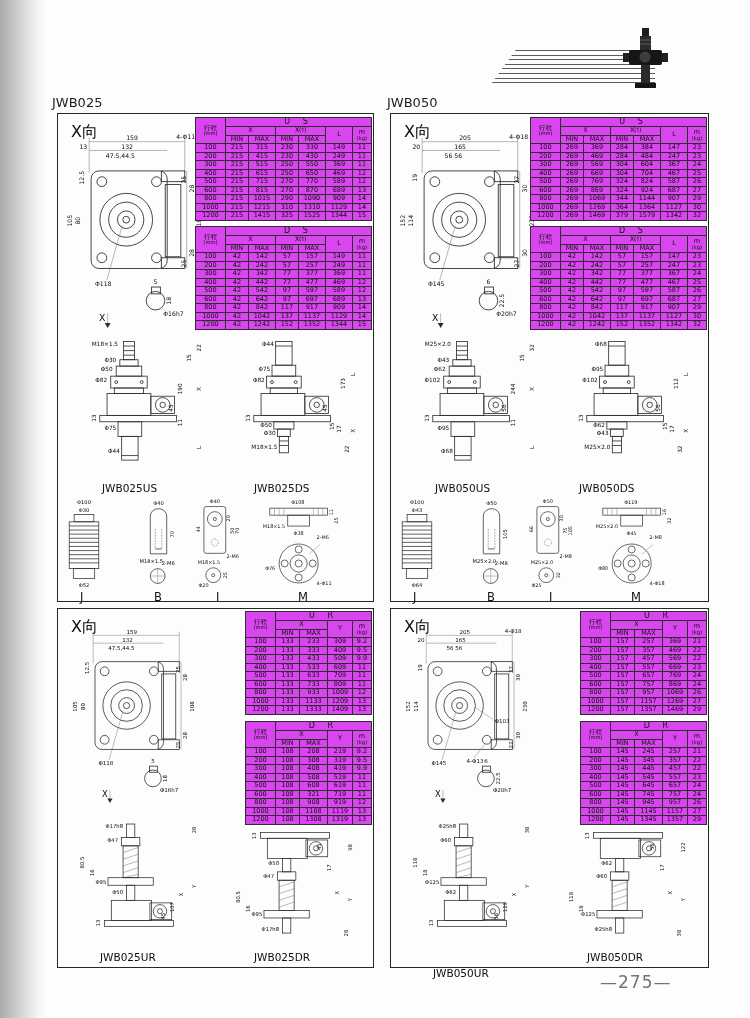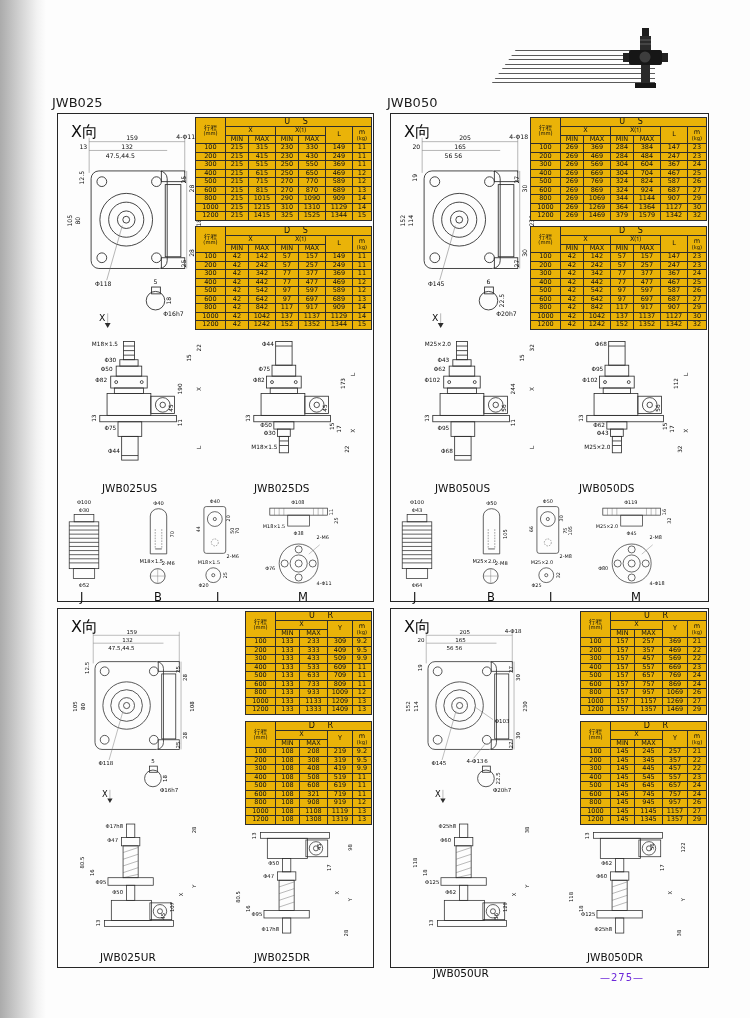--- a/index.html
+++ b/index.html
@@ -12,22 +12,22 @@
   .title{width:100%;text-align:center;line-height:41px;font-size:18px;font-weight:bold;
     letter-spacing:3px;color:#141414}
   .pinstripes{position:absolute;left:489px;top:50px;width:166px;height:37px;
     background:repeating-linear-gradient(180deg,#5a5a5a 0 1px,transparent 1px 4.6px);
     clip-path:polygon(16% 0,100% 0,100% 100%,0 100%)}
   .model-label{position:absolute;top:95px;font-size:13px;color:#1d1d1d}
   .panel{position:absolute;border:1.6px solid #262626;background:#fdfdfd}
   .xdir{position:absolute;font-size:16px;color:#0e0e0e}
   .cap{position:absolute;font-size:10.5px;color:#0e0e0e;white-space:nowrap}
   .acc-letter{position:absolute;font-size:11.5px;color:#0e0e0e}
-  .footer{position:absolute;left:600px;top:972px;font-size:10px;letter-spacing:1px;color:#6d28d9}
-  table.dim{position:absolute;border-collapse:collapse;table-layout:fixed;background:#eab308;border:1.2px solid #222}
+  .footer{position:absolute;left:600px;top:972px;font-size:17px;letter-spacing:1px;color:#737373}
+  table.dim{position:absolute;border-collapse:collapse;table-layout:fixed;background:#d946ef;border:1.2px solid #222}
   table.dim td{border:0.8px solid #2e2e2e;font-size:6.5px;line-height:7.5px;height:8px;
     text-align:center;padding:0;color:#101010;white-space:nowrap;overflow:hidden}
   table.dim td.ttl{font-size:8px;letter-spacing:5px;height:9px}
   table.dim td.stroke{line-height:6.5px}
   table.dim .u{font-size:5.2px;line-height:5.2px}
   .dwg{position:absolute}
   .dwg text{font-size:6.3px;fill:#0c0c0c;stroke:none}
   .dwg text.mid{text-anchor:middle}
   .dwg text.end{text-anchor:end}
   .dwg text.xlab{font-size:9.5px}

